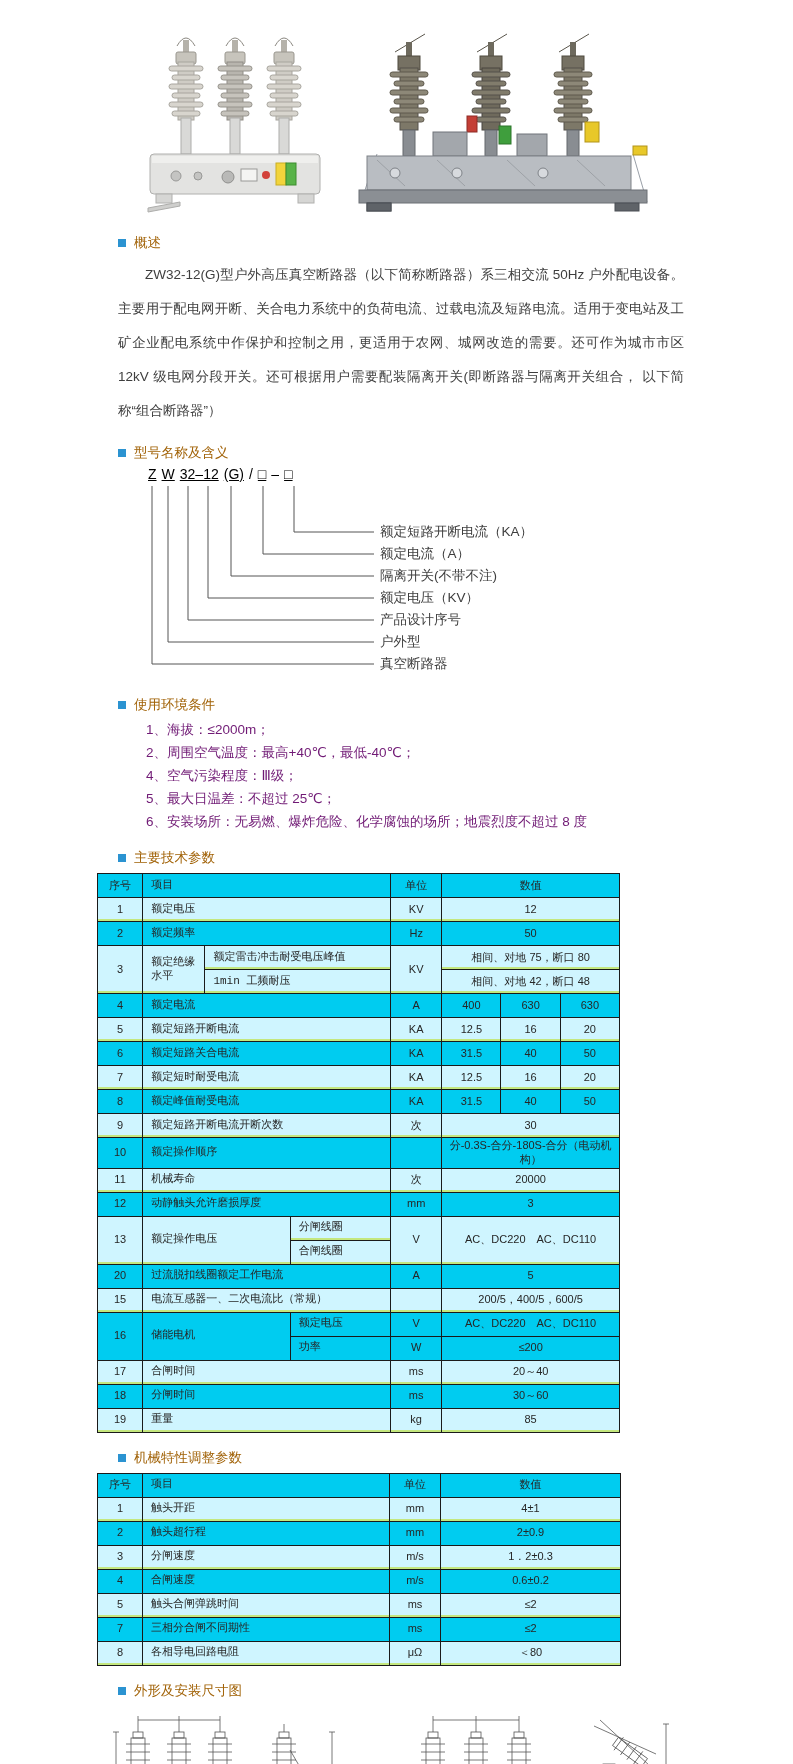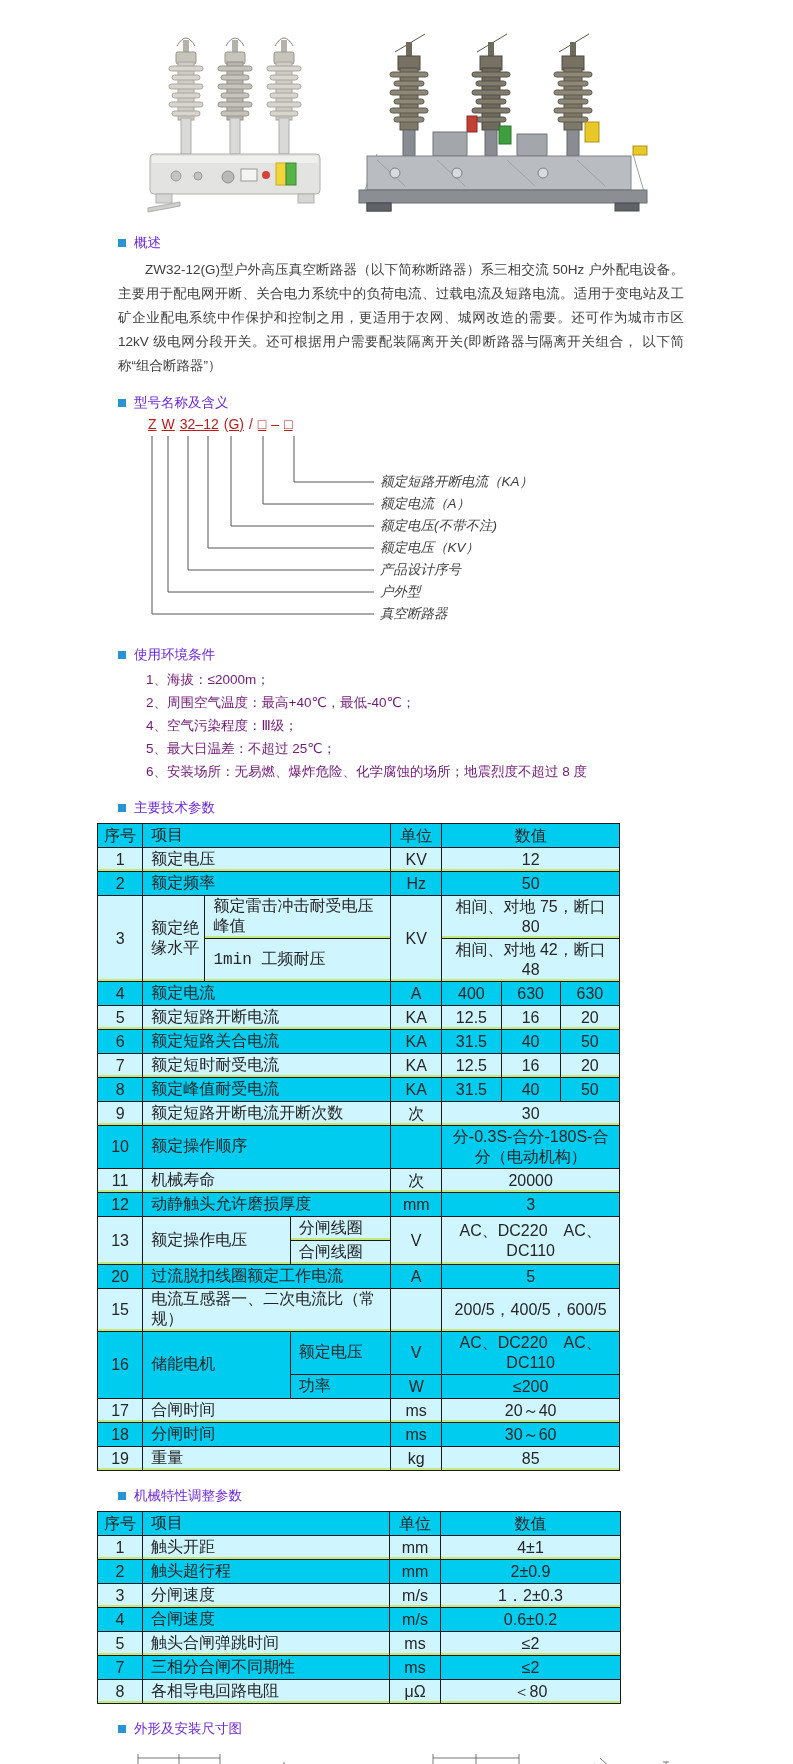--- a/index.html
+++ b/index.html
@@ -1,35 +1,35 @@
 <!DOCTYPE html>
 <html><head>
 <meta charset="utf-8">
 <style>
   html,body{margin:0;padding:0;}
   body{width:793px;min-height:1764px;background:#ffffff;
        font-family:"Liberation Sans","DejaVu Sans",sans-serif;color:#3d3d3d;}
   .photos{display:flex;align-items:flex-end;gap:14px;margin:26px 0 0 138px;}
   .sec-title{display:flex;align-items:center;gap:8px;margin:16px 0 4px 118px;
-             font-size:13.5px;color:#6d28d9;}
+             font-size:13.5px;color:#a16207;}
   .sq{width:8px;height:8px;background:#2b93d1;flex:0 0 auto;}
-  .para{margin:6px 0 0 118px;width:566px;font-size:13.5px;line-height:24px;
+  .para{margin:6px 0 0 118px;width:566px;font-size:13.5px;line-height:34px;
         text-align:justify;text-indent:2em;color:#3e3e3e;}
   .env-list{margin:4px 0 0 146px;padding:0;list-style:none;
             font-size:13.5px;line-height:23px;color:#701a75;}
   
   .model-diagram{position:relative;margin:4px 0 0 118px;width:640px;height:214px;}
-  .model-code{position:absolute;left:30px;top:0;font-size:14px;color:#b91c1c;}
+  .model-code{position:absolute;left:30px;top:0;font-size:14px;color:#000000;}
   .model-code span{margin-right:5px;}
   .model-code .u{text-decoration:underline;}
-  .model-label{position:absolute;left:262px;font-size:13.5px;color:#3e3e3e;white-space:nowrap;font-style:italic;}
+  .model-label{position:absolute;left:262px;font-size:13.5px;color:#3e3e3e;white-space:nowrap;}
   .diag-lines{position:absolute;left:0;top:0;}
   
   table{border-collapse:collapse;table-layout:fixed;width:523px;
-        margin:6px 0 0 97px;font-size:16px;color:#262626;}
+        margin:6px 0 0 97px;font-size:11px;color:#262626;}
   td,th{border:1px solid #1a1a1a;height:21px;text-align:center;
         padding:1px 3px;font-weight:normal;overflow:hidden;line-height:1.25;}
   .item{text-align:left;padding-left:8px;font-family:Liberation Mono, monospace;}
   tr.cyan td,tr.cyan th{background:#00ccf0;}
   tr.light td,tr.light th{background:#cff5ff;box-shadow:inset 0 -2px 0 #c4e77e;}
   
   .drawings{display:flex;gap:34px;margin:10px 0 0 108px;}
   .figure{display:flex;flex-direction:column;align-items:center;}
   .dw line,.dw rect,.dw path,.dw circle{stroke:#555;stroke-width:0.8;fill:none;}
 </style>
@@ -185,21 +185,21 @@
       <path d="M145,20 V88 H256"></path>
       <path d="M113,20 V110 H256"></path>
       <path d="M90,20 V132 H256"></path>
       <path d="M70,20 V154 H256"></path>
       <path d="M50,20 V176 H256"></path>
       <path d="M34,20 V198 H256"></path>
     </g>
   </svg>
   <div class="model-label" style="top:57px">额定短路开断电流（KA）</div>
   <div class="model-label" style="top:79px">额定电流（A）</div>
-  <div class="model-label" style="top:101px">额定电压(不带不注)</div>
+  <div class="model-label" style="top:101px">隔离开关(不带不注)</div>
   <div class="model-label" style="top:123px">额定电压（KV）</div>
   <div class="model-label" style="top:145px">产品设计序号</div>
   <div class="model-label" style="top:167px">户外型</div>
   <div class="model-label" style="top:189px">真空断路器</div>
 </div>
 
 <div class="sec-title">
   <span class="sq"></span>
   <span>使用环境条件</span>
 </div>

